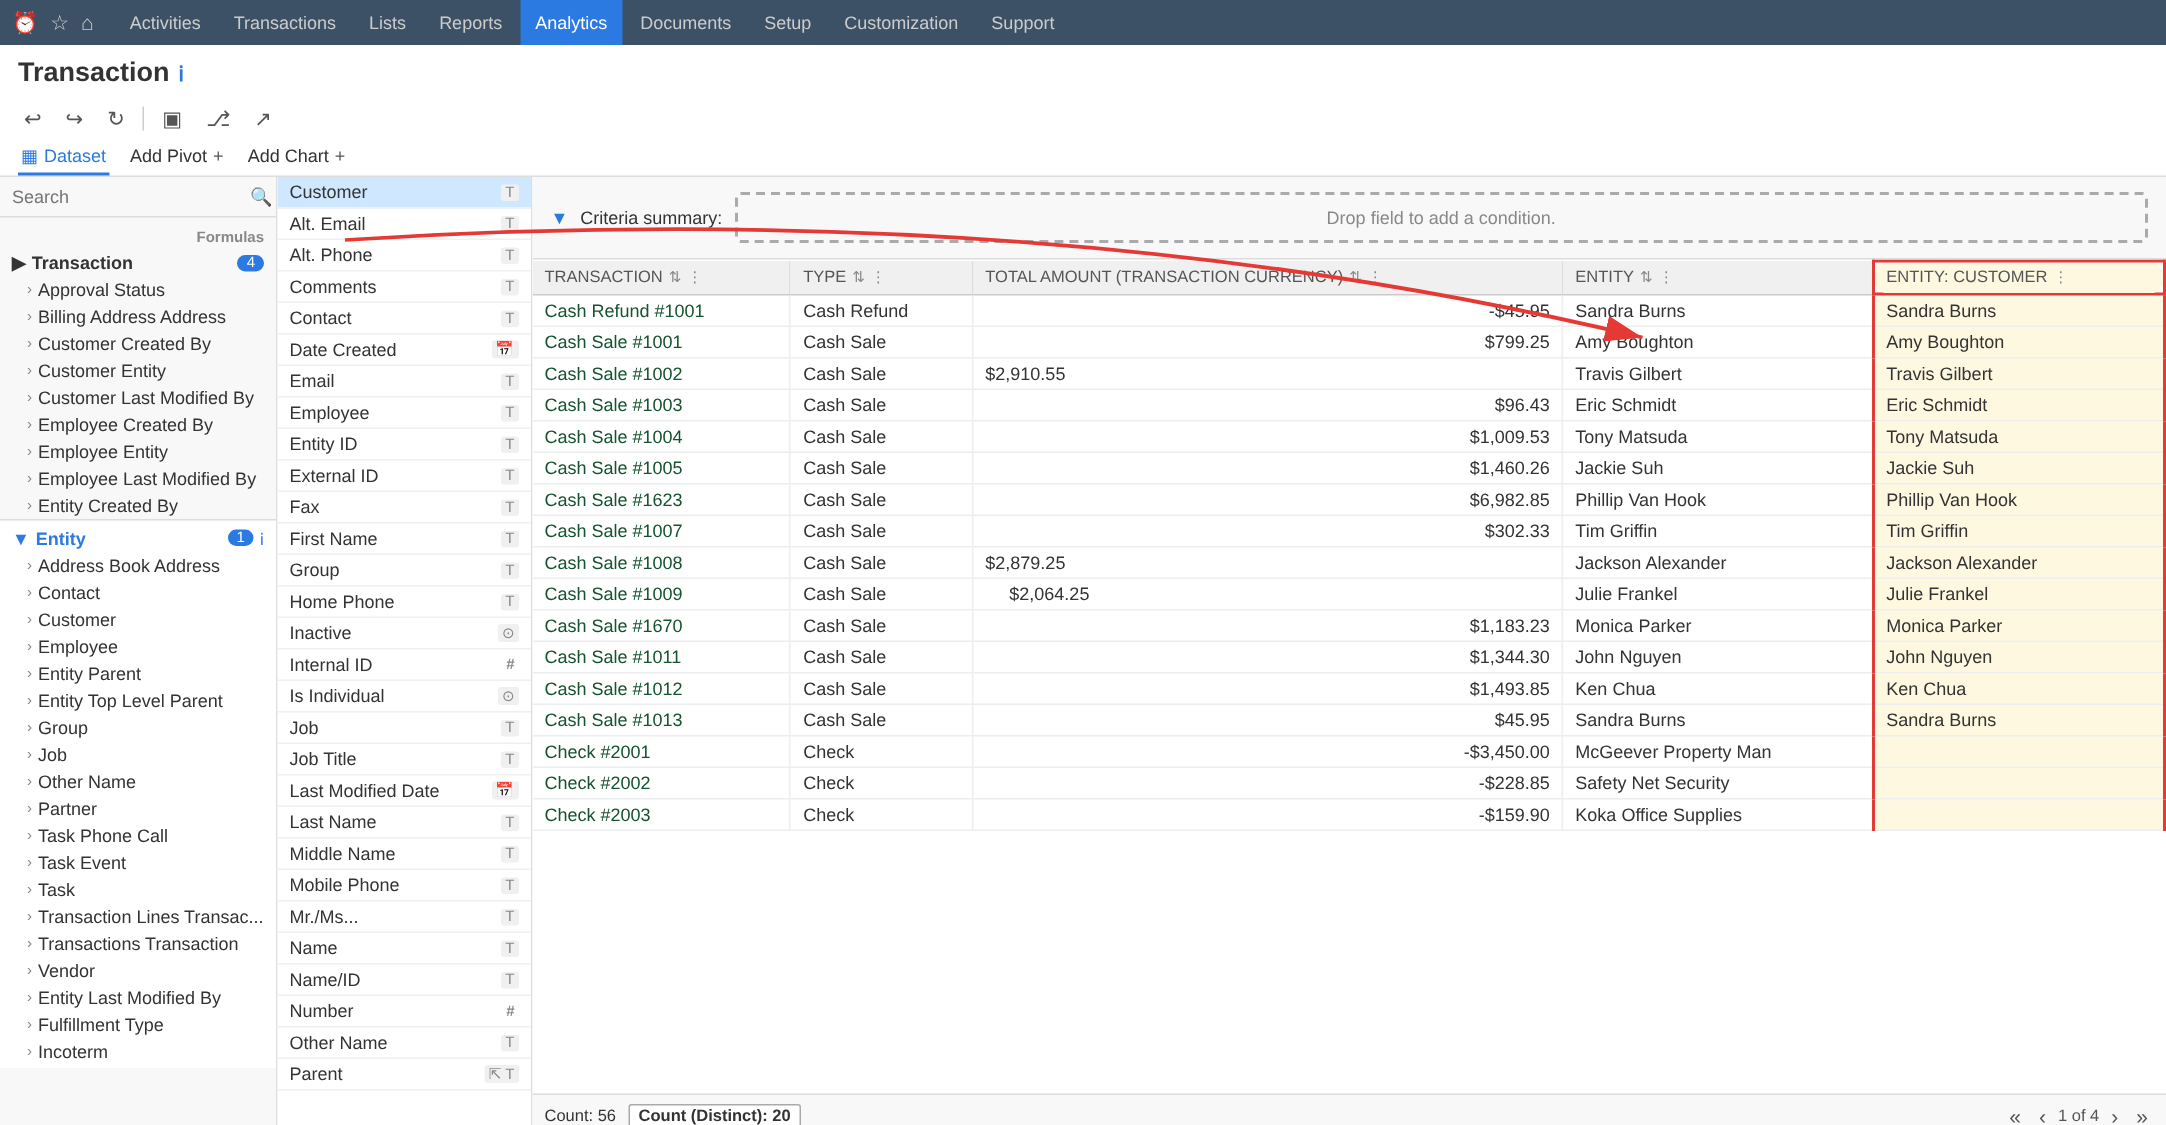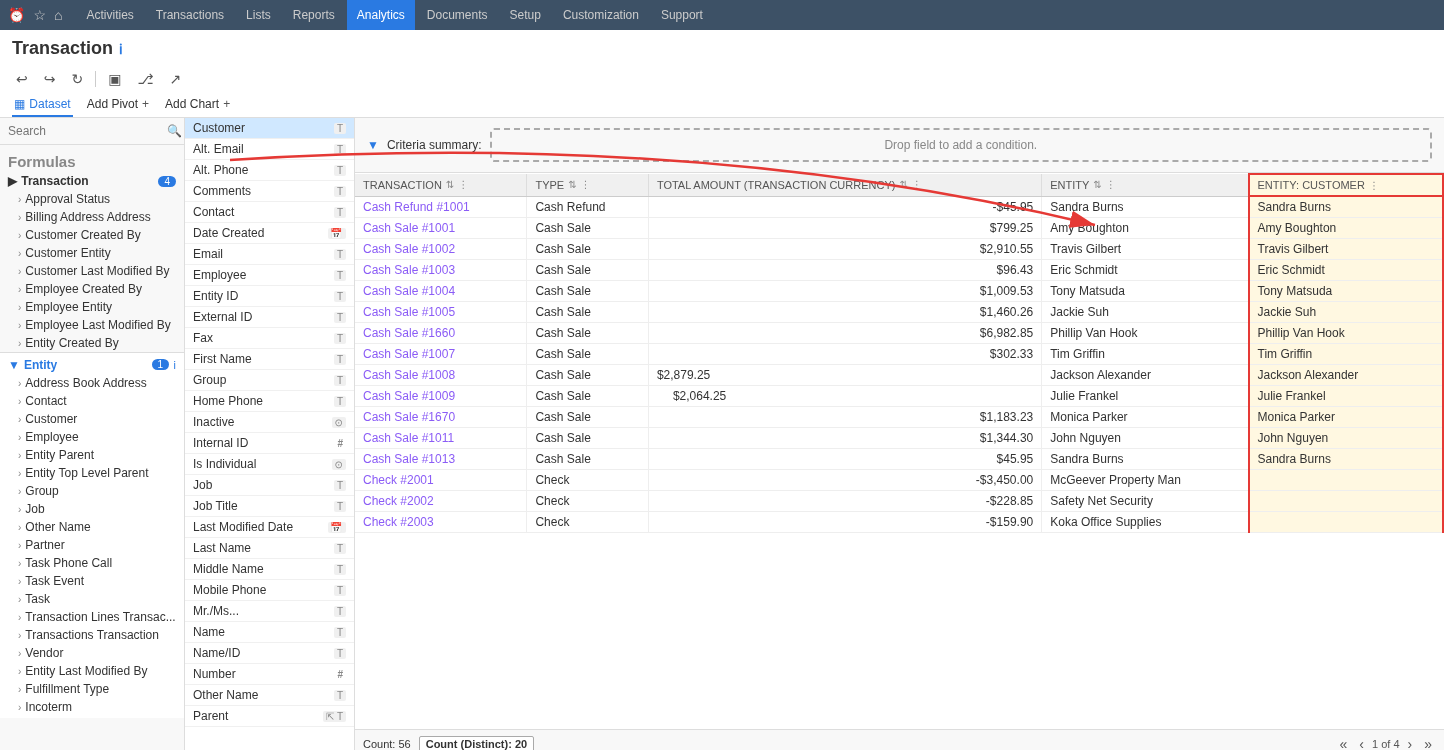--- a/index.html
+++ b/index.html
@@ -154,24 +154,25 @@
       outline: none;
     }
     .search-icon { color: #888; font-size: 12px; }
 
     .sidebar-content {
       flex: 1;
       overflow-y: auto;
       padding: 4px 0;
     }
     .sidebar-section-label {
-      font-size: 15px;
+      font-size: 10px;
       color: #888;
       padding: 4px 8px 2px 8px;
       font-weight: bold;
+      text-align: right;
     }
     .sidebar-group {
       display: flex;
       align-items: center;
       justify-content: space-between;
       padding: 2px 8px;
       cursor: pointer;
       border-bottom: none;
     }
     .sidebar-group-title {
@@ -320,33 +321,34 @@
       display: flex;
       align-items: center;
       gap: 4px;
     }
     .data-table td {
       border-bottom: 1px solid #eee;
       border-right: 1px solid #eee;
       padding: 3px 8px;
       white-space: nowrap;
     }
-    .data-table td.link { color: #8b5cf6; cursor: pointer; }
+    .data-table td.link { color: #14532d; cursor: pointer; }
     .col-highlighted-header {
       background: #fff8e1 !important;
       border: 2px solid #e53935 !important;
     }
 
     
     .entity-customer-col {
       border-left: 2px solid #e53935 !important;
       border-right: 2px solid #e53935 !important;
     }
     .entity-customer-header {
       border-top: 2px solid #e53935 !important;
+      border-radius: 11px;
     }
 
     
     .table-footer {
       background: #f8f8f8;
       border-top: 1px solid #ddd;
       padding: 4px 8px;
       display: flex;
       align-items: center;
       justify-content: space-between;
@@ -675,21 +677,21 @@
             <tr>
               <td class="link">Cash Sale #1001</td>
               <td>Cash Sale</td>
               <td style="text-align: right;">$799.25</td>
               <td>Amy Boughton</td>
               <td class="entity-customer-col" style="background: rgb(255, 248, 225);">Amy Boughton</td>
             </tr>
             <tr>
               <td class="link">Cash Sale #1002</td>
               <td>Cash Sale</td>
-              <td style="text-align: right;">$2,910.55</td>
+              <td style="">$2,910.55</td>
               <td>Travis Gilbert</td>
               <td class="entity-customer-col" style="background: rgb(255, 248, 225);">Travis Gilbert</td>
             </tr>
             <tr>
               <td class="link">Cash Sale #1003</td>
               <td>Cash Sale</td>
               <td style="text-align: right;">$96.43</td>
               <td>Eric Schmidt</td>
               <td class="entity-customer-col" style="background: rgb(255, 248, 225);">Eric Schmidt</td>
             </tr>
@@ -701,21 +703,21 @@
               <td class="entity-customer-col" style="background: rgb(255, 248, 225);">Tony Matsuda</td>
             </tr>
             <tr>
               <td class="link">Cash Sale #1005</td>
               <td>Cash Sale</td>
               <td style="text-align: right;">$1,460.26</td>
               <td>Jackie Suh</td>
               <td class="entity-customer-col" style="background: rgb(255, 248, 225);">Jackie Suh</td>
             </tr>
             <tr>
-              <td class="link">Cash Sale #1660</td>
+              <td class="link">Cash Sale #1623</td>
               <td>Cash Sale</td>
               <td style="text-align: right;">$6,982.85</td>
               <td>Phillip Van Hook</td>
               <td class="entity-customer-col" style="background: rgb(255, 248, 225);">Phillip Van Hook</td>
             </tr>
             <tr>
               <td class="link">Cash Sale #1007</td>
               <td>Cash Sale</td>
               <td style="text-align: right;">$302.33</td>
               <td>Tim Griffin</td>
@@ -741,20 +743,27 @@
               <td style="text-align: right;">$1,183.23</td>
               <td>Monica Parker</td>
               <td class="entity-customer-col" style="background: rgb(255, 248, 225);">Monica Parker</td>
             </tr>
             <tr>
               <td class="link">Cash Sale #1011</td>
               <td>Cash Sale</td>
               <td style="text-align: right; margin-top: 31px;">$1,344.30</td>
               <td>John Nguyen</td>
               <td class="entity-customer-col" style="background: rgb(255, 248, 225);">John Nguyen</td>
+            </tr>
+            <tr>
+              <td class="link">Cash Sale #1012</td>
+              <td>Cash Sale</td>
+              <td style="text-align: right;">$1,493.85</td>
+              <td>Ken Chua</td>
+              <td class="entity-customer-col" style="background: rgb(255, 248, 225);">Ken Chua</td>
             </tr>
             <tr>
               <td class="link">Cash Sale #1013</td>
               <td>Cash Sale</td>
               <td style="text-align: right;">$45.95</td>
               <td>Sandra Burns</td>
               <td class="entity-customer-col" style="background: rgb(255, 248, 225);">Sandra Burns</td>
             </tr>
             <tr>
               <td class="link">Check #2001</td>

